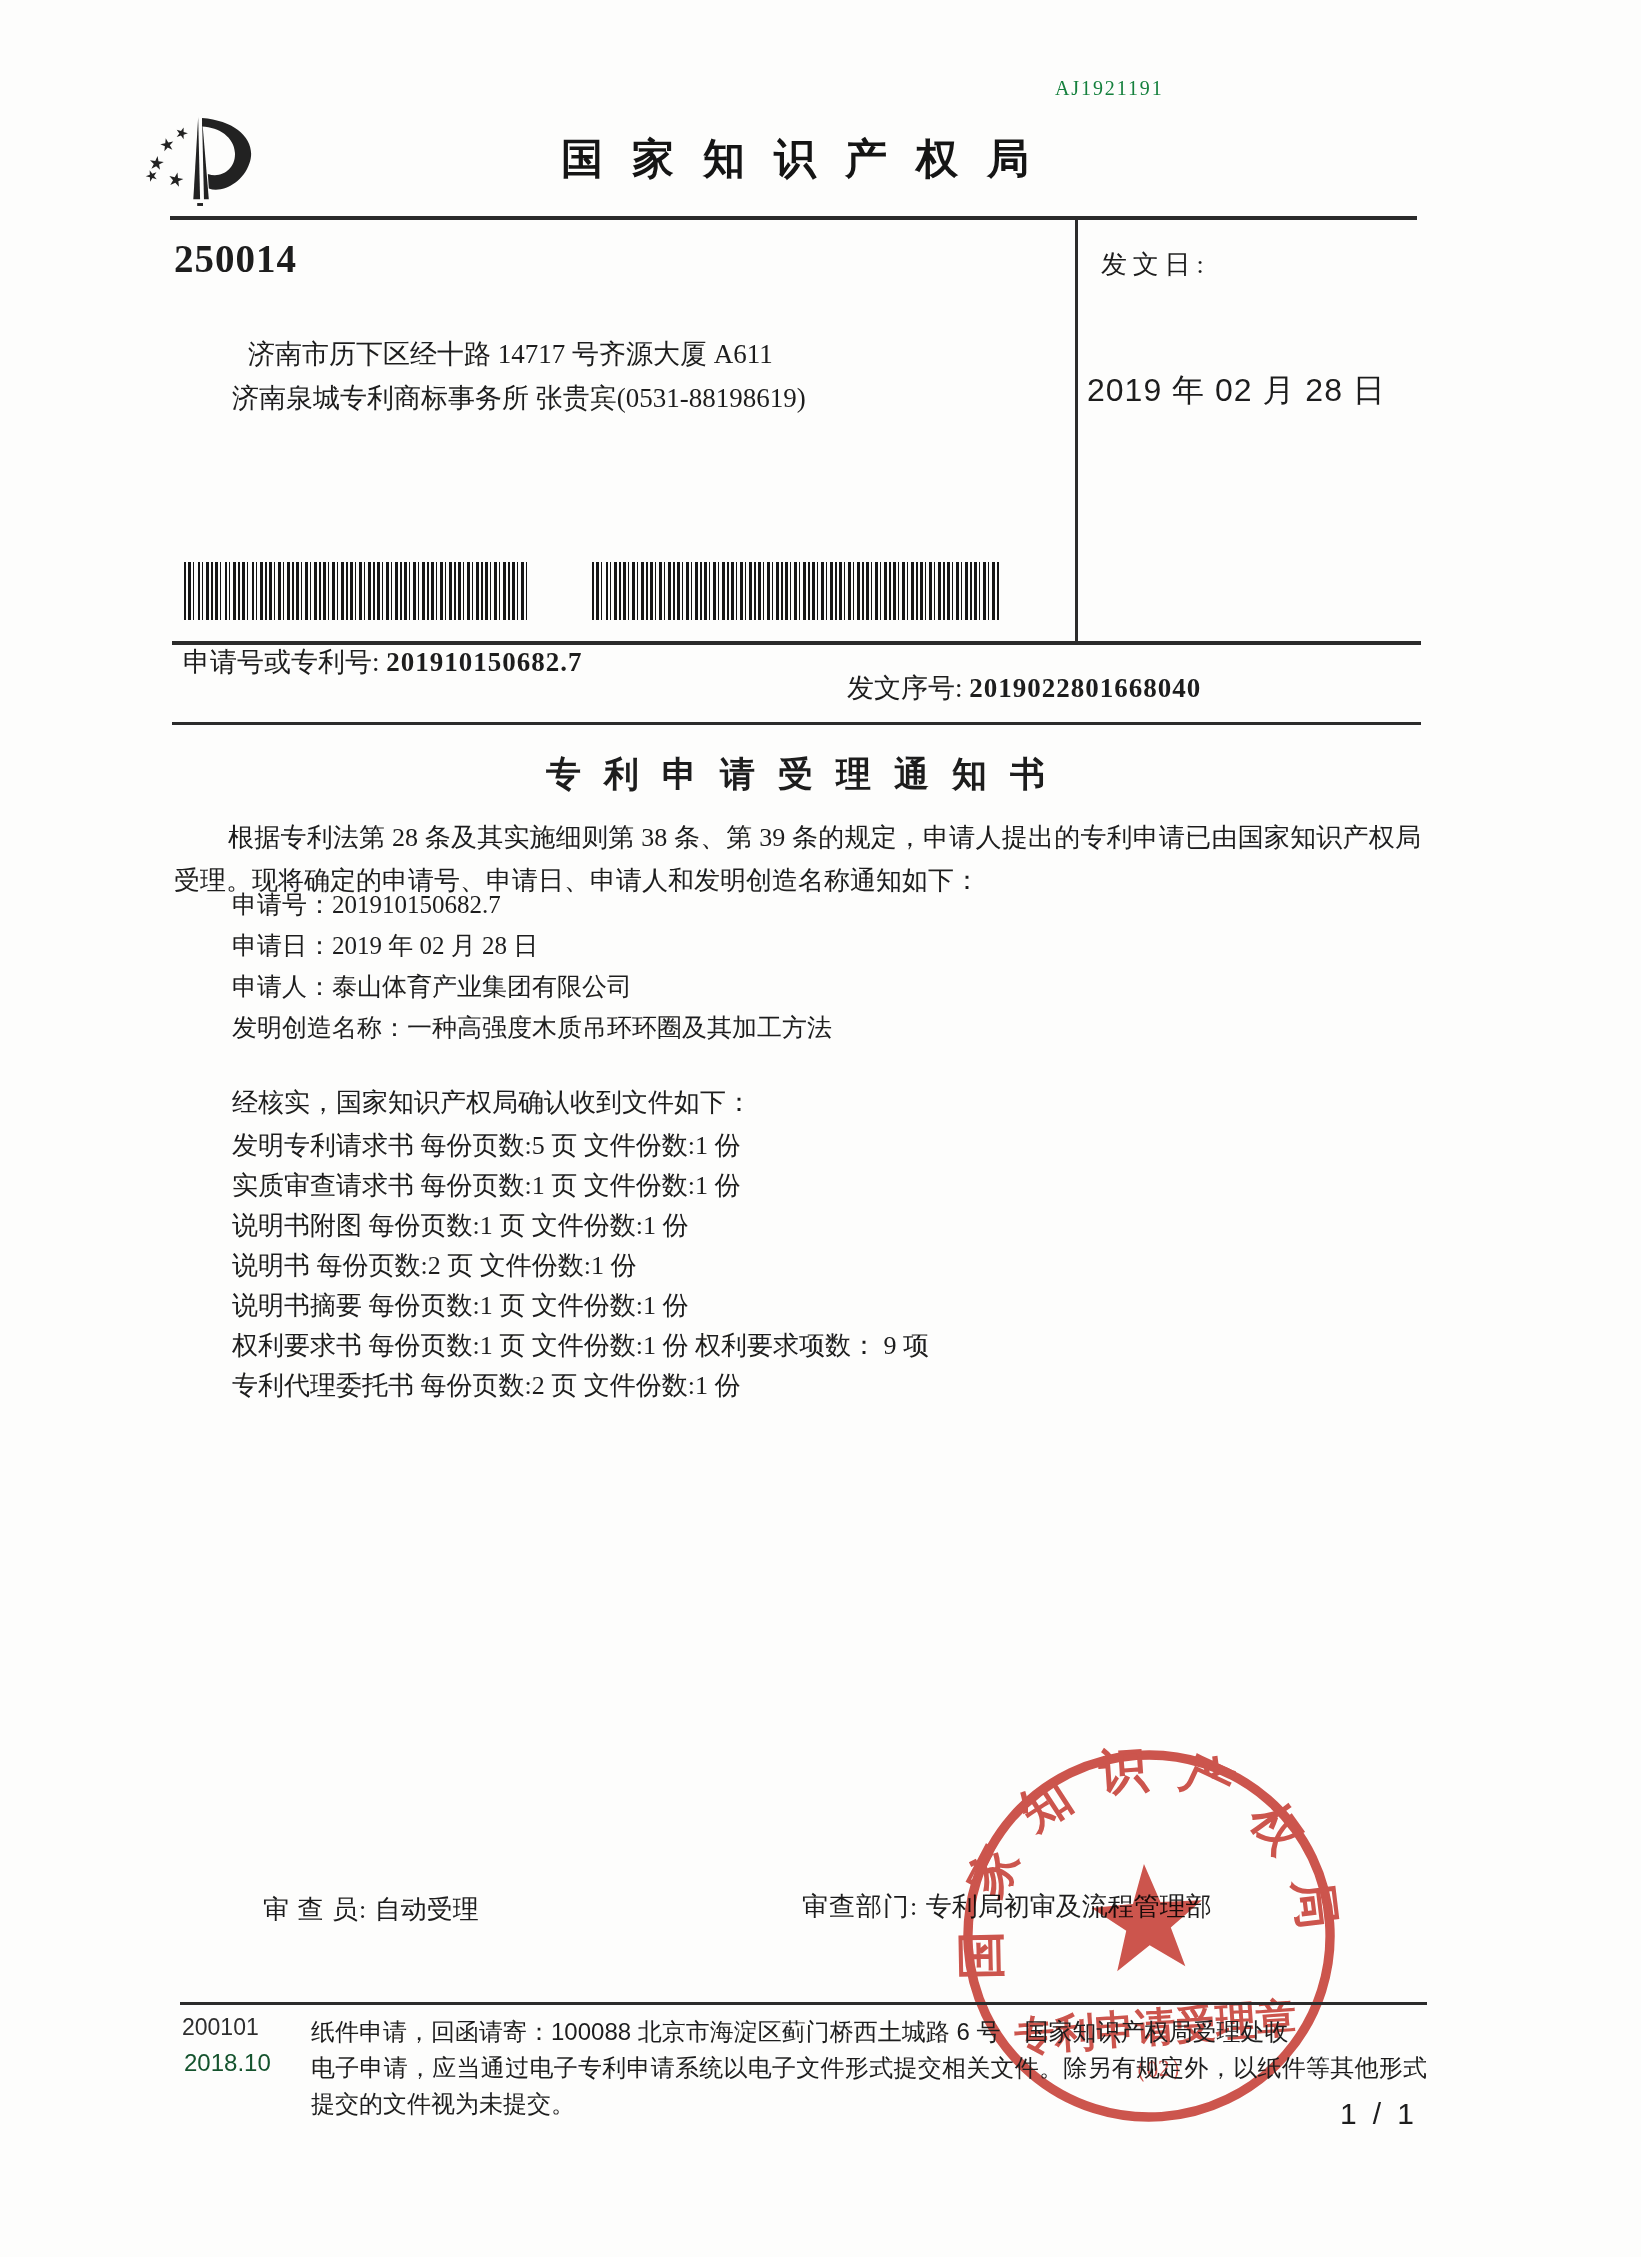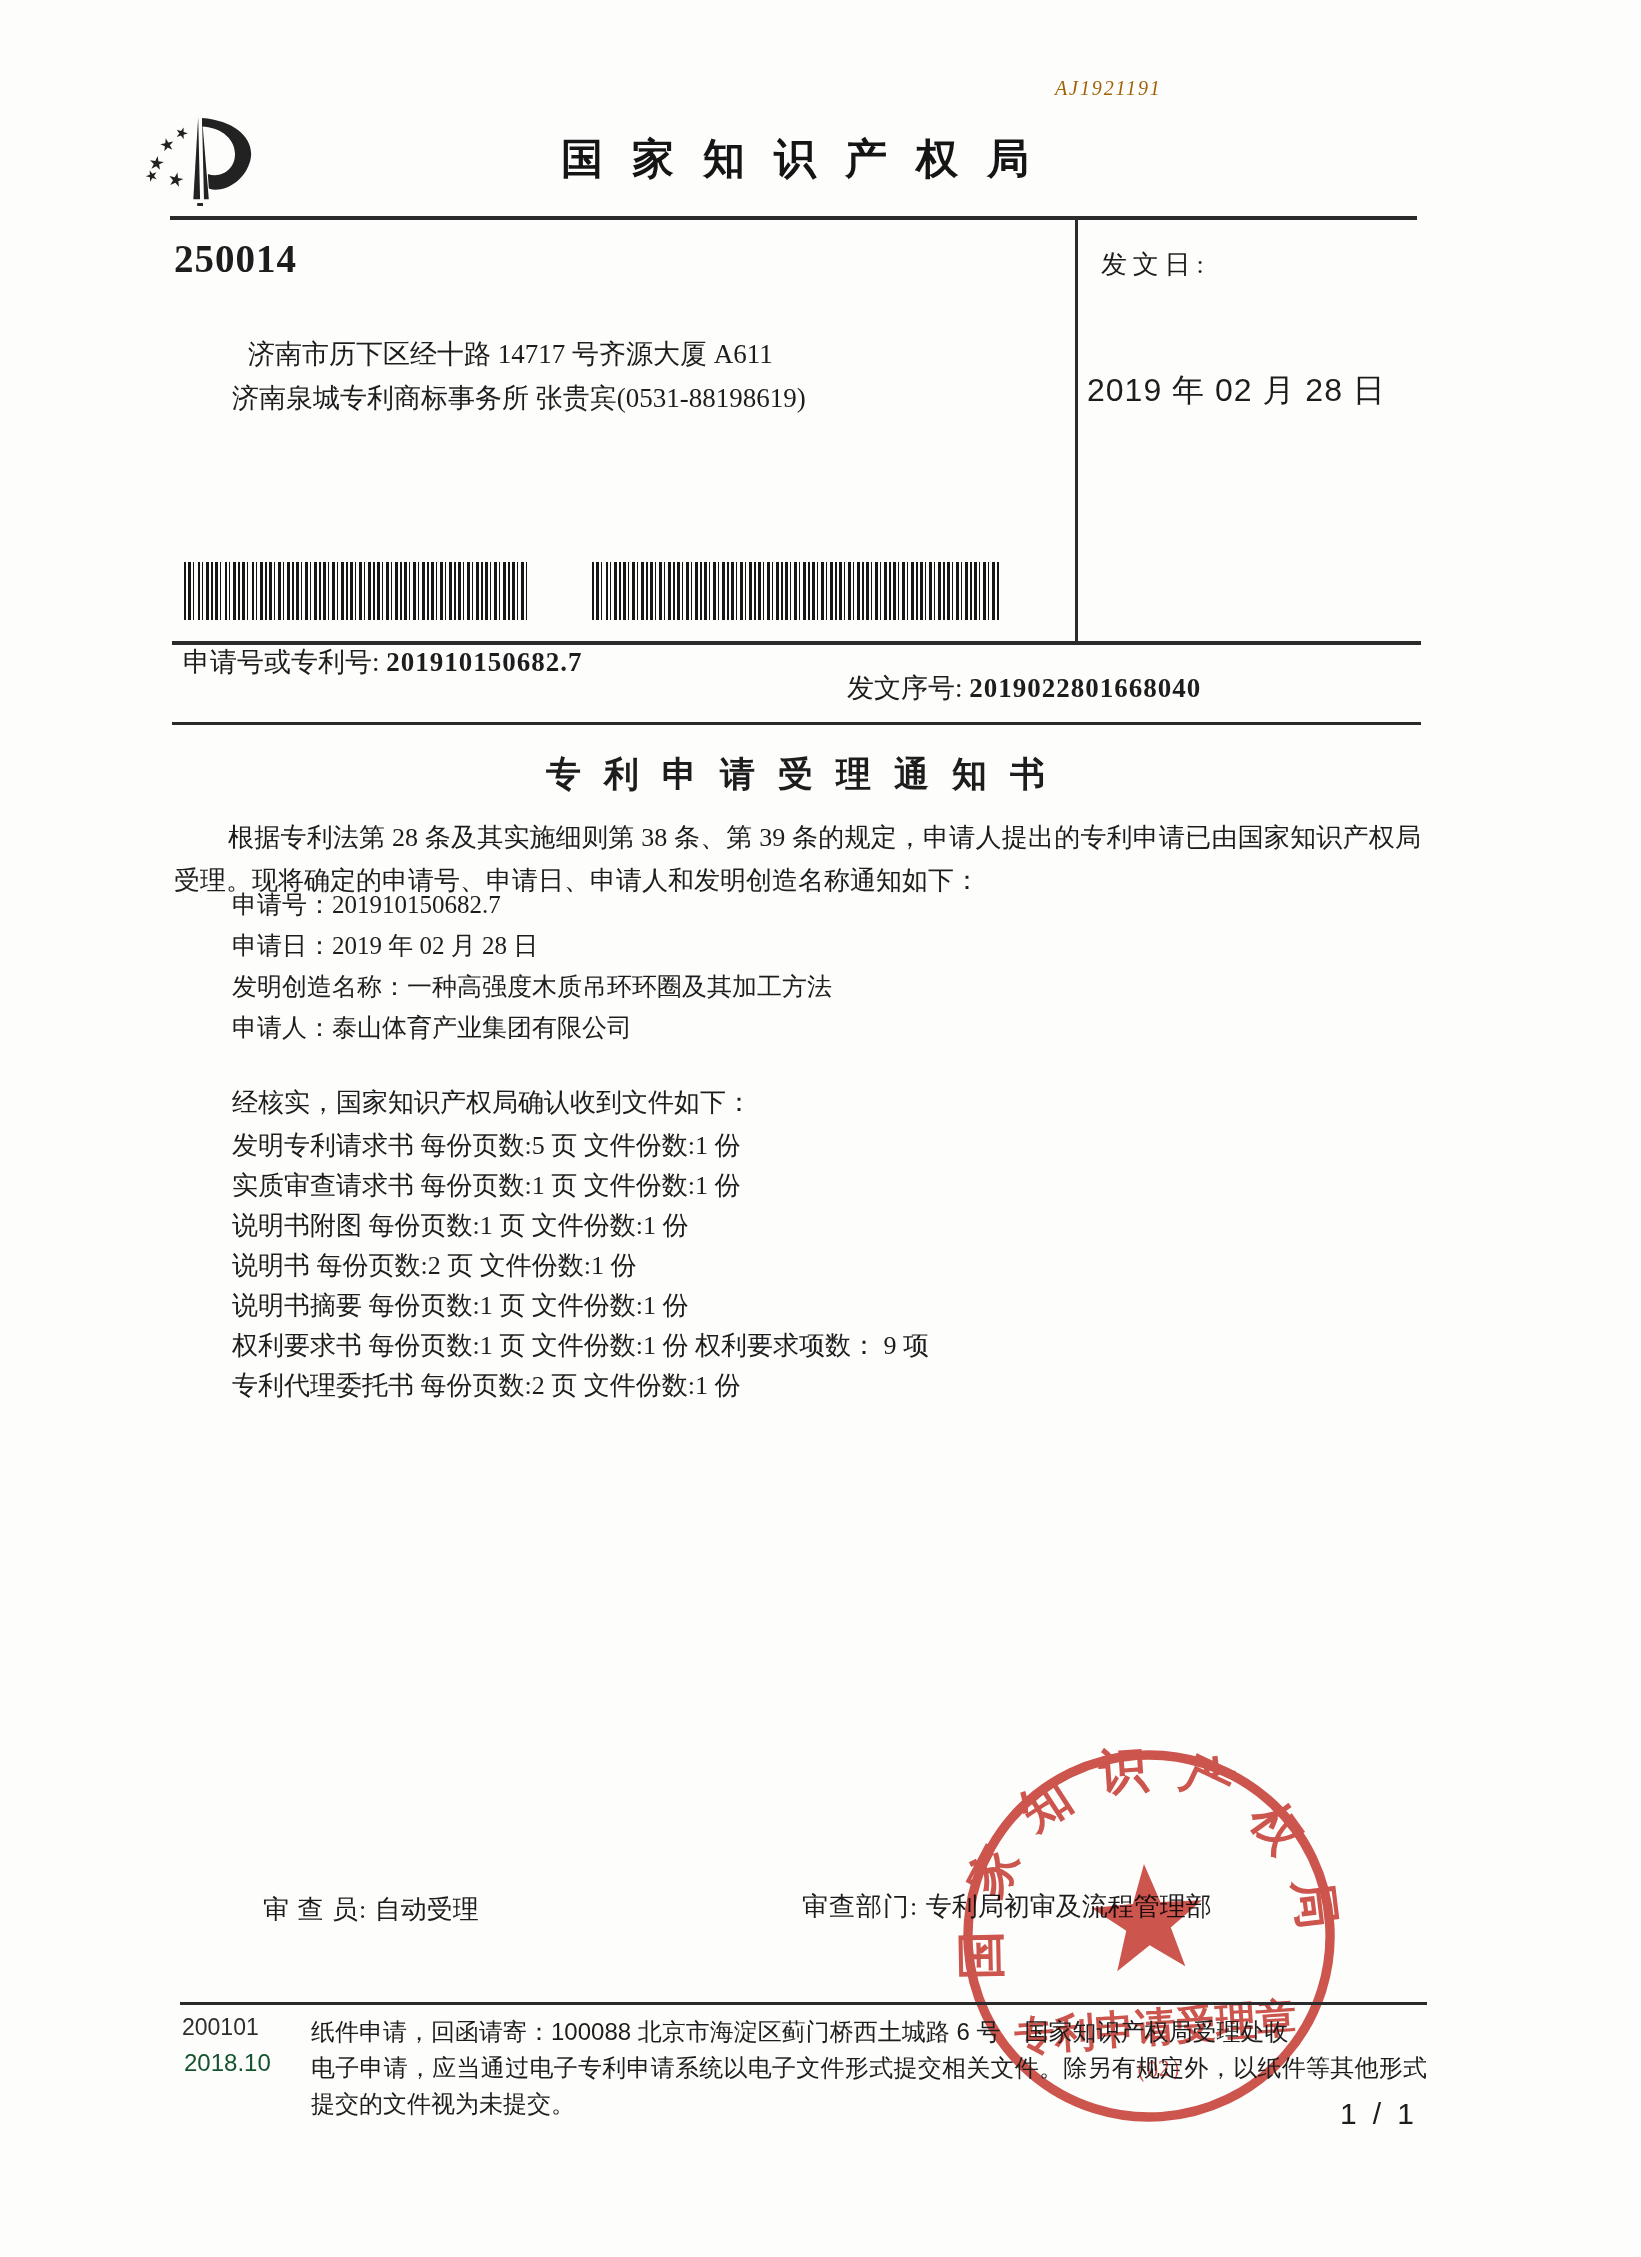--- a/index.html
+++ b/index.html
@@ -8,21 +8,21 @@
   .page {
     position:relative; width:1641px; height:2257px;
     background:#fdfdfc; overflow:hidden;
     font-family:"Liberation Serif","DejaVu Serif",serif;
   }
   .abs { position:absolute; }
   .rule { position:absolute; background:#2b2b2b; }
 
   #logo { left:143px; top:112px; width:120px; height:95px; }
 
-  #doc-code { left:1055px; top:77px; font-size:20px; letter-spacing:1.9px; color:#a16207;font-style:italic; }
+  #doc-code { left:1055px; top:77px; font-size:20px; letter-spacing:1.9px; color:#15803d; }
 
   #office-title {
     left:172px; top:131px; width:1246px; text-align:center;
     font-size:42px; font-weight:600; letter-spacing:29px; text-indent:29px;
     color:#151515;
   }
 
   #rule-top    { left:170px; top:216px; width:1247px; height:3.9px; }
   #vrule       { left:1075px; top:216px; width:2.9px; height:429px; }
   #rule-mid    { left:172px; top:641px; width:1249px; height:3.9px; }
@@ -149,22 +149,22 @@
 
   <div id="rule-meta" class="rule"></div>
 
   <div id="notice-title" class="abs">专利申请受理通知书</div>
 
   <p id="intro" class="abs">根据专利法第 28 条及其实施细则第 38 条、第 39 条的规定，申请人提出的专利申请已由国家知识产权局受理。现将确定的申请号、申请日、申请人和发明创造名称通知如下：</p>
 
   <div id="fields" class="abs">
     <div class="row"><span>申请号：</span><span>201910150682.7</span></div>
     <div class="row"><span>申请日：</span><span>2019 年 02 月 28 日</span></div>
+    <div class="row"><span>申请人：</span><span>泰山体育产业集团有限公司</span></div>
     <div class="row"><span>发明创造名称：</span><span>一种高强度木质吊环环圈及其加工方法</span></div>
-    <div class="row"><span>申请人：</span><span>泰山体育产业集团有限公司</span></div>
   </div>
 
   <div id="confirm" class="abs">经核实，国家知识产权局确认收到文件如下：</div>
 
   <ul id="docs" class="abs">
     <li>发明专利请求书 每份页数:5 页 文件份数:1 份</li>
     <li>实质审查请求书 每份页数:1 页 文件份数:1 份</li>
     <li>说明书附图 每份页数:1 页 文件份数:1 份</li>
     <li>说明书 每份页数:2 页 文件份数:1 份</li>
     <li>说明书摘要 每份页数:1 页 文件份数:1 份</li>

